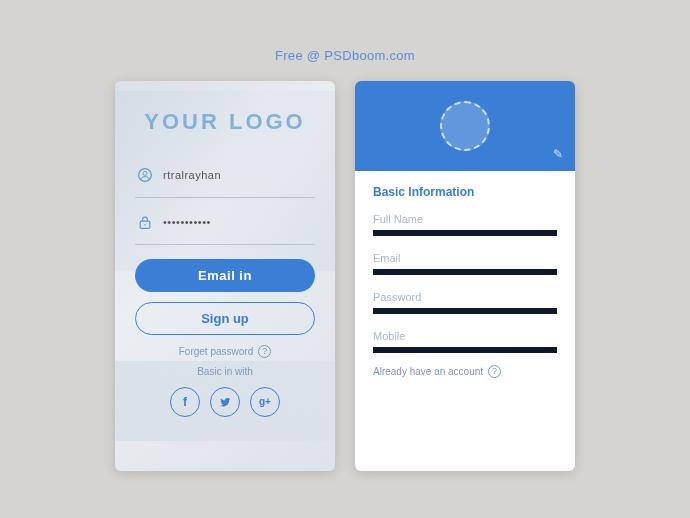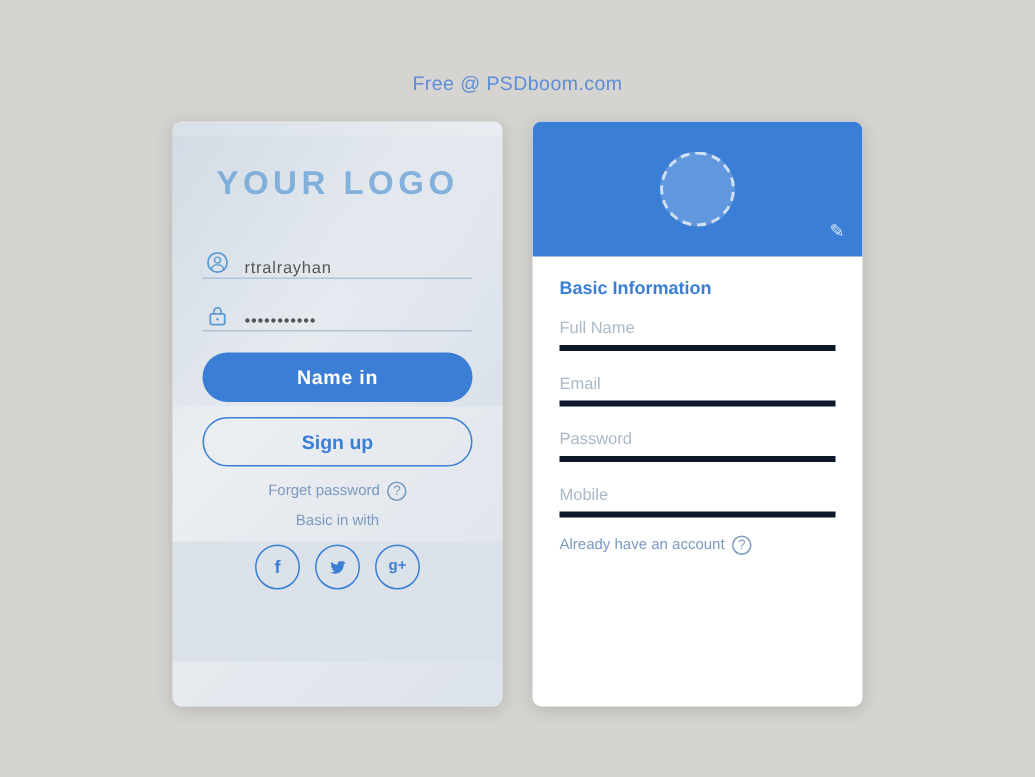--- a/index.html
+++ b/index.html
@@ -86,25 +86,25 @@
       font-weight: 700;
       color: #5b9bd5;
       letter-spacing: 3px;
       text-transform: uppercase;
       opacity: 0.7;
       margin-bottom: 30px;
     }
 
     .input-row {
       display: flex;
-      align-items: flex-end;
+      align-items: center;
       width: 100%;
       border-bottom: 1px solid #b0c4d8;
       margin-bottom: 14px;
-      padding-bottom: 0;
+      padding-bottom: 12px;
     }
 
     .input-icon {
       width: 20px;
       height: 20px;
       margin-right: 8px;
       flex-shrink: 0;
       display: flex;
       align-items: center;
       justify-content: center;
@@ -250,21 +250,21 @@
     }
 
     .section-label {
       font-size: 12px;
       font-weight: 700;
       color: #3a7fd5;
       margin-bottom: 10px;
     }
 
     .signup-input-row {
-      border-bottom: 4px solid #0f172a;
+      border-bottom: 6px solid #0f172a;
       margin-bottom: 12px;
       padding-bottom: 3px;
     }
 
     .signup-input {
       background: transparent;
       border: none;
       outline: none;
       font-size: 11px;
       color: #555;
@@ -332,21 +332,21 @@
         <div class="input-icon">
           <svg viewBox="0 0 20 20" fill="none">
             <rect x="4" y="9" width="12" height="9" rx="1.5" stroke="#5b9bd5" stroke-width="1.5"></rect>
             <path d="M7 9V7a3 3 0 016 0v2" stroke="#5b9bd5" stroke-width="1.5"></path>
             <circle cx="10" cy="13.5" r="1" fill="#5b9bd5"></circle>
           </svg>
         </div>
         <input class="login-input" type="password" value="password123" placeholder="••••••••" style="">
       </div>
 
-      <button class="btn-signin">Name in</button>
+      <button class="btn-signin">Email in</button>
 
       <button class="btn-signup-outline">Sign up</button>
 
       <div class="forgot-row">
         <span class="forgot-text">Forget password</span>
         <div class="help-circle">?</div>
       </div>
 
       <div class="signin-with">Basic in with</div>
 

